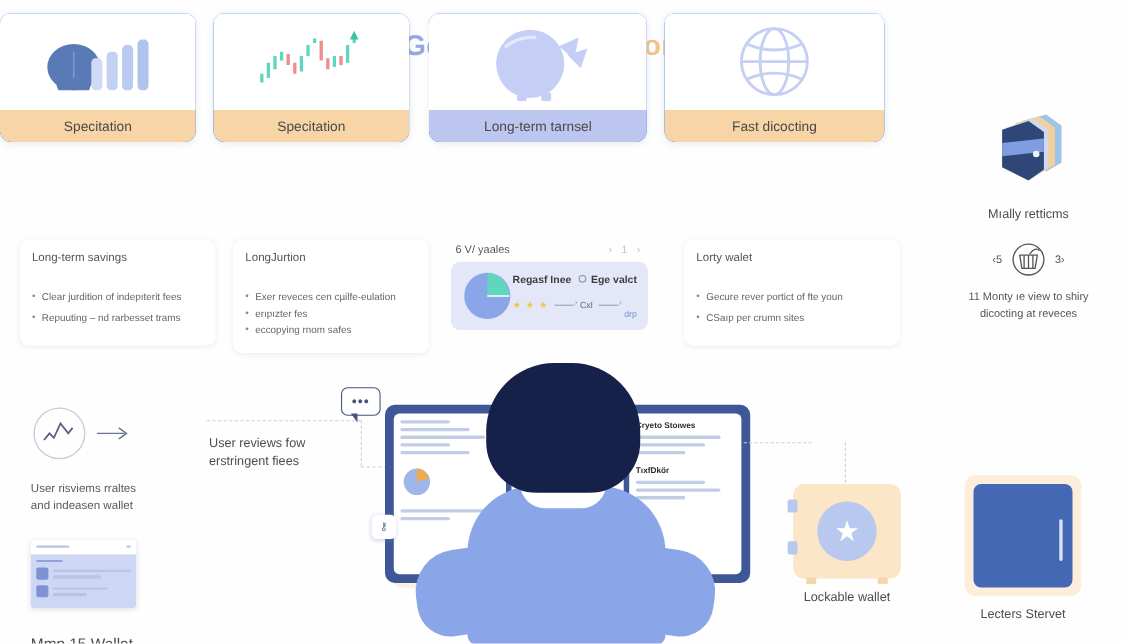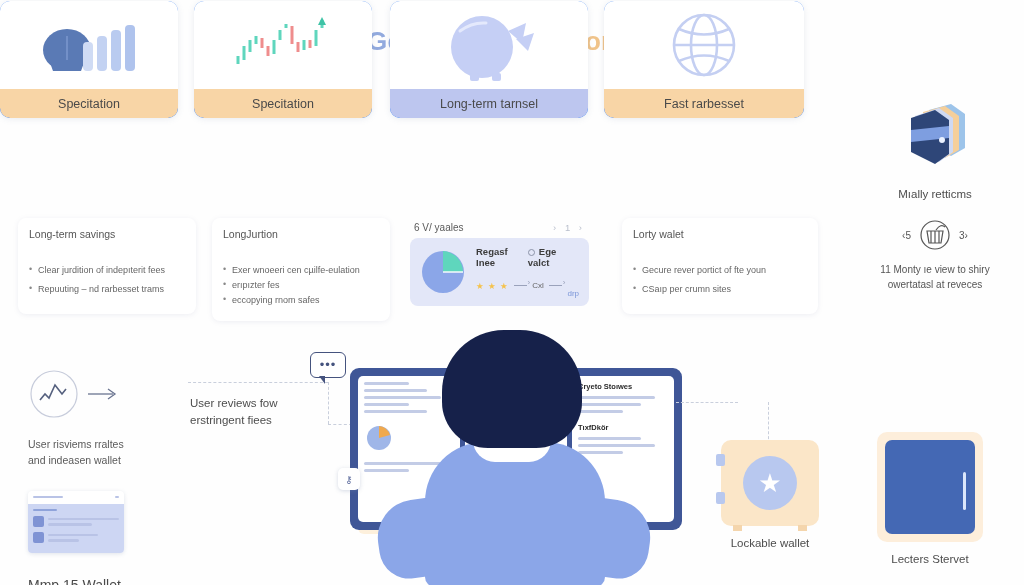--- a/index.html
+++ b/index.html
@@ -13,21 +13,21 @@
 
   
   .title {
     position: absolute; top: 26px; left: 0; width: 1024px;
     text-align: center; font-size: 26px; font-weight: bold;
     letter-spacing: .2px; white-space: nowrap;
   }
   .title .t-blue { color:#92aade; }
   .title .t-orange { color:#f0c389; }
   .card {
-    position:absolute; top:1px; width:178px;
+    position:absolute; top:12px; width:178px;
     background:#3b82f6; border-radius:10px;
     box-shadow:0 1px 6px rgba(120,135,170,.16);
     overflow:hidden;
   }
   .card-icon {
     height:88px; display:flex; align-items:center; justify-content:center;
     background:#ffffff;
   }
   .card-head {
     height:29px; display:flex; align-items:center; justify-content:center;
@@ -48,21 +48,21 @@
     box-shadow:0 1px 5px rgba(120,135,170,.13);
     padding:10px 11px 12px;
   }
 
   
   .pie-panel { position:absolute; left:410px; top:222px; width:179px; }
   .pie-row-top { display:flex; justify-content:space-between; align-items:center;
                  font-size:10px; color:#5a5a5a; padding:0 4px 5px; }
   .pie-nav { color:#b9bfcc; font-size:9.5px; letter-spacing:3px; }
   .pie-box { background:#e3e7f8; border-radius:8px; padding:8px 10px;
-             display:flex; align-items:center; gap:10px; }
+             display:flex; align-items:center; }
   .pie-info { flex:1; }
   .pie-line1 { display:flex; justify-content:space-between; align-items:center;
                font-size:9.5px; color:#3c3c3c; font-weight:bold; margin-bottom:5px; }
   .pie-line2 { display:flex; align-items:center; gap:5px; font-size:8px; color:#666; }
   .radio-dot { width:7px; height:7px; border:1.2px solid #8c93a8; border-radius:50%;
                display:inline-block; margin-right:4px; vertical-align:middle; }
   .stars { color:#f5c24b; font-size:8.5px; letter-spacing:1px; }
   .dash-arrow { flex:1; height:1px; background:#9aa2bb; position:relative; }
   .dash-arrow::after { content:"›"; position:absolute; right:-3px; top:-7px; color:#9aa2bb; }
   .drp { color:#7b96d8; font-size:8px;margin-top:16px; }
@@ -225,21 +225,21 @@
             <path d="M94 14 L94 6" stroke="#5fd6bd"></path>
         </g>
         <path d="M94 3 L90 11 L98 11 Z" fill="#3fc3a6"></path>
       </svg>
     </div>
     <div class="card-head orange">Specitation</div>
   </div>
   <div class="card-sep" style="left:212px; top:218px;">
     <div class="card-sep-box">
       <div class="card-body-title">LongJurtion</div>
-      <div class="bullet tight">Exer wnoeeri cen cµilfe-eulation</div>
+      <div class="bullet tight">Exer reveces cen cµilfe-eulation</div>
       <div class="bullet tight">erıpızter fes</div>
       <div class="bullet tight">eccopying rnom safes</div>
     </div>
   </div>
 
   <div class="card" style="left:390px; width:198px;">
     <div class="card-icon">
       <svg width="118" height="72" viewBox="0 0 118 72">
         <circle cx="52" cy="38" r="31" fill="#c5cff5"></circle>
         <path d="M78 22 L96 14 L92 34 Z" fill="#c5cff5"></path>
@@ -284,21 +284,21 @@
   <div class="card" style="left:604px; width:200px;">
     <div class="card-icon">
       <svg width="72" height="72" viewBox="0 0 72 72" fill="none" stroke="#c4cff2" stroke-width="2.6">
         <circle cx="36" cy="36" r="30"></circle>
         <ellipse cx="36" cy="36" rx="13" ry="30"></ellipse>
         <line x1="6" y1="36" x2="66" y2="36"></line>
         <path d="M11 20 Q36 31 61 20"></path>
         <path d="M11 52 Q36 41 61 52"></path>
       </svg>
     </div>
-    <div class="card-head orange">Fast rarbesset</div>
+    <div class="card-head orange">Fast dicocting</div>
   </div>
   <div class="card-sep" style="left:622px; top:218px; width:196px;">
     <div class="card-sep-box">
       <div class="card-body-title">Lorty walet</div>
       <div class="bullet">Gecure rever portict of fte youn</div>
       <div class="bullet">CSaıp per crumn sites</div>
     </div>
   </div>
 
   <div class="col5">
@@ -318,21 +318,21 @@
       <svg width="34" height="34" viewBox="0 0 34 34" fill="none" stroke="#555" stroke-width="1.2">
         <circle cx="17" cy="17" r="14"></circle>
         <path d="M9 13 L25 13 L23 25 L11 25 Z"></path>
         <path d="M13 13 L13 25 M17 13 L17 25 M21 13 L21 25"></path>
         <path d="M18 12 Q23 5 27 9"></path>
       </svg>
       <span>3›</span>
     </div>
     <div class="col5-caption">
       <div>11 Monty ıe view to shiry</div>
-      <div>owertatasl at reveces</div>
+      <div>dicocting at reveces</div>
     </div>
   </div>
 
   <div class="bl">
     <div class="bl-row">
       <svg width="52" height="52" viewBox="0 0 52 52" fill="none" stroke="#6a7490" stroke-width="1.2">
         <circle cx="26" cy="26" r="23" stroke="#c7ccdb"></circle>
         <path d="M12 32 L17 26 L21 30 L27 17 L34 26 L38 21" stroke="#55607e" stroke-width="1.6"></path>
       </svg>
       <svg width="30" height="14" viewBox="0 0 30 14">

